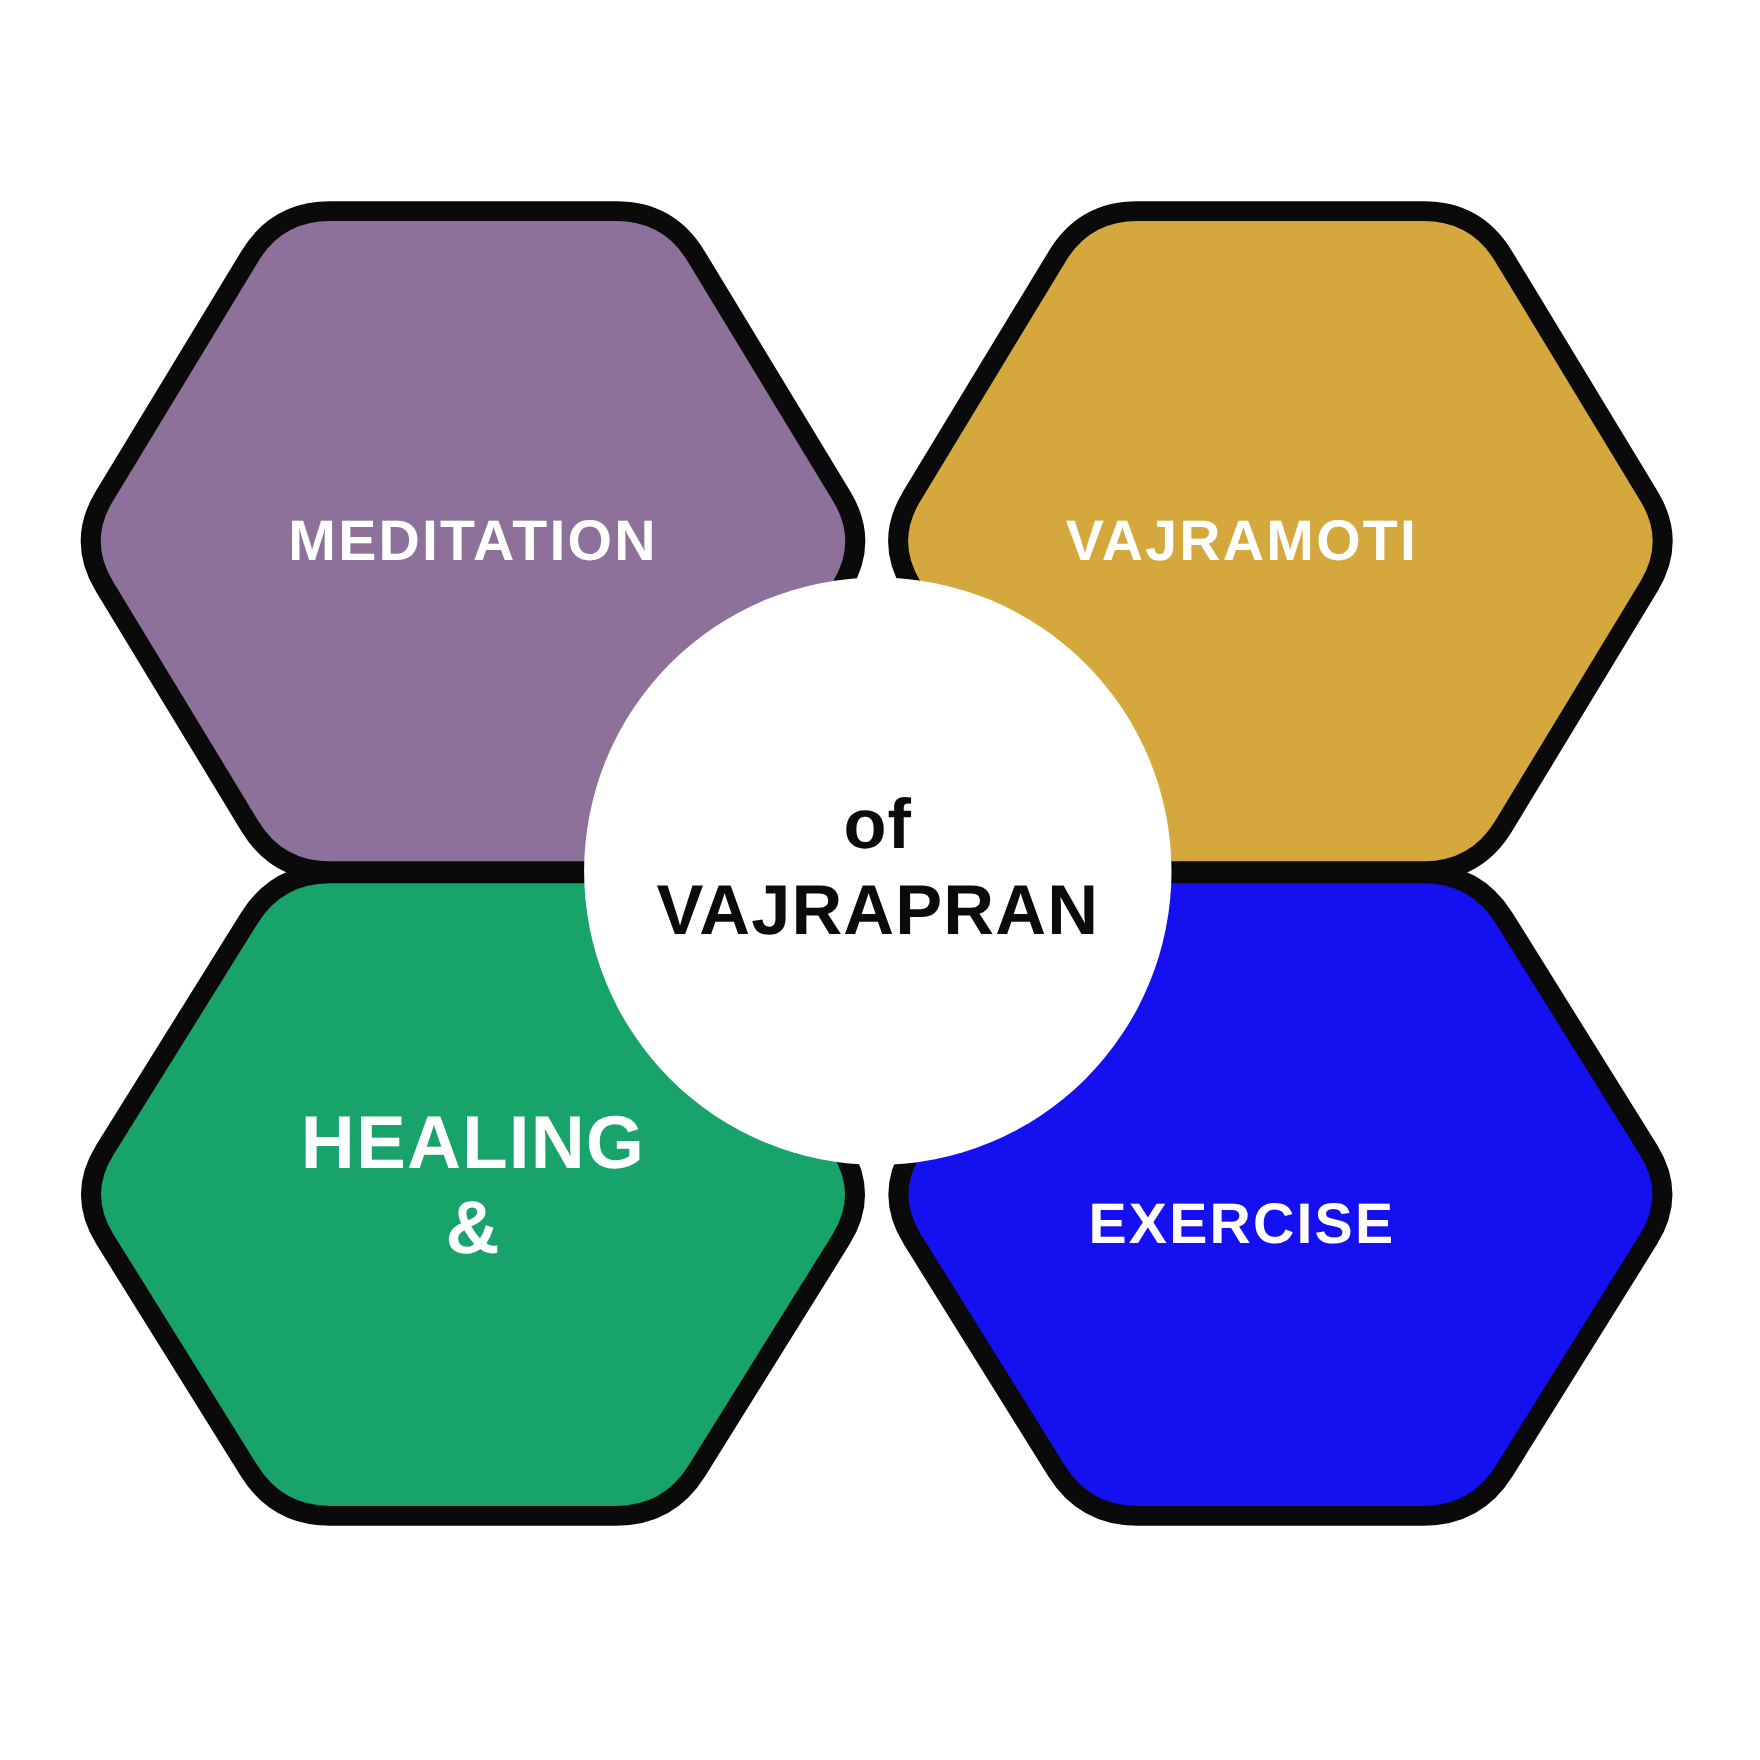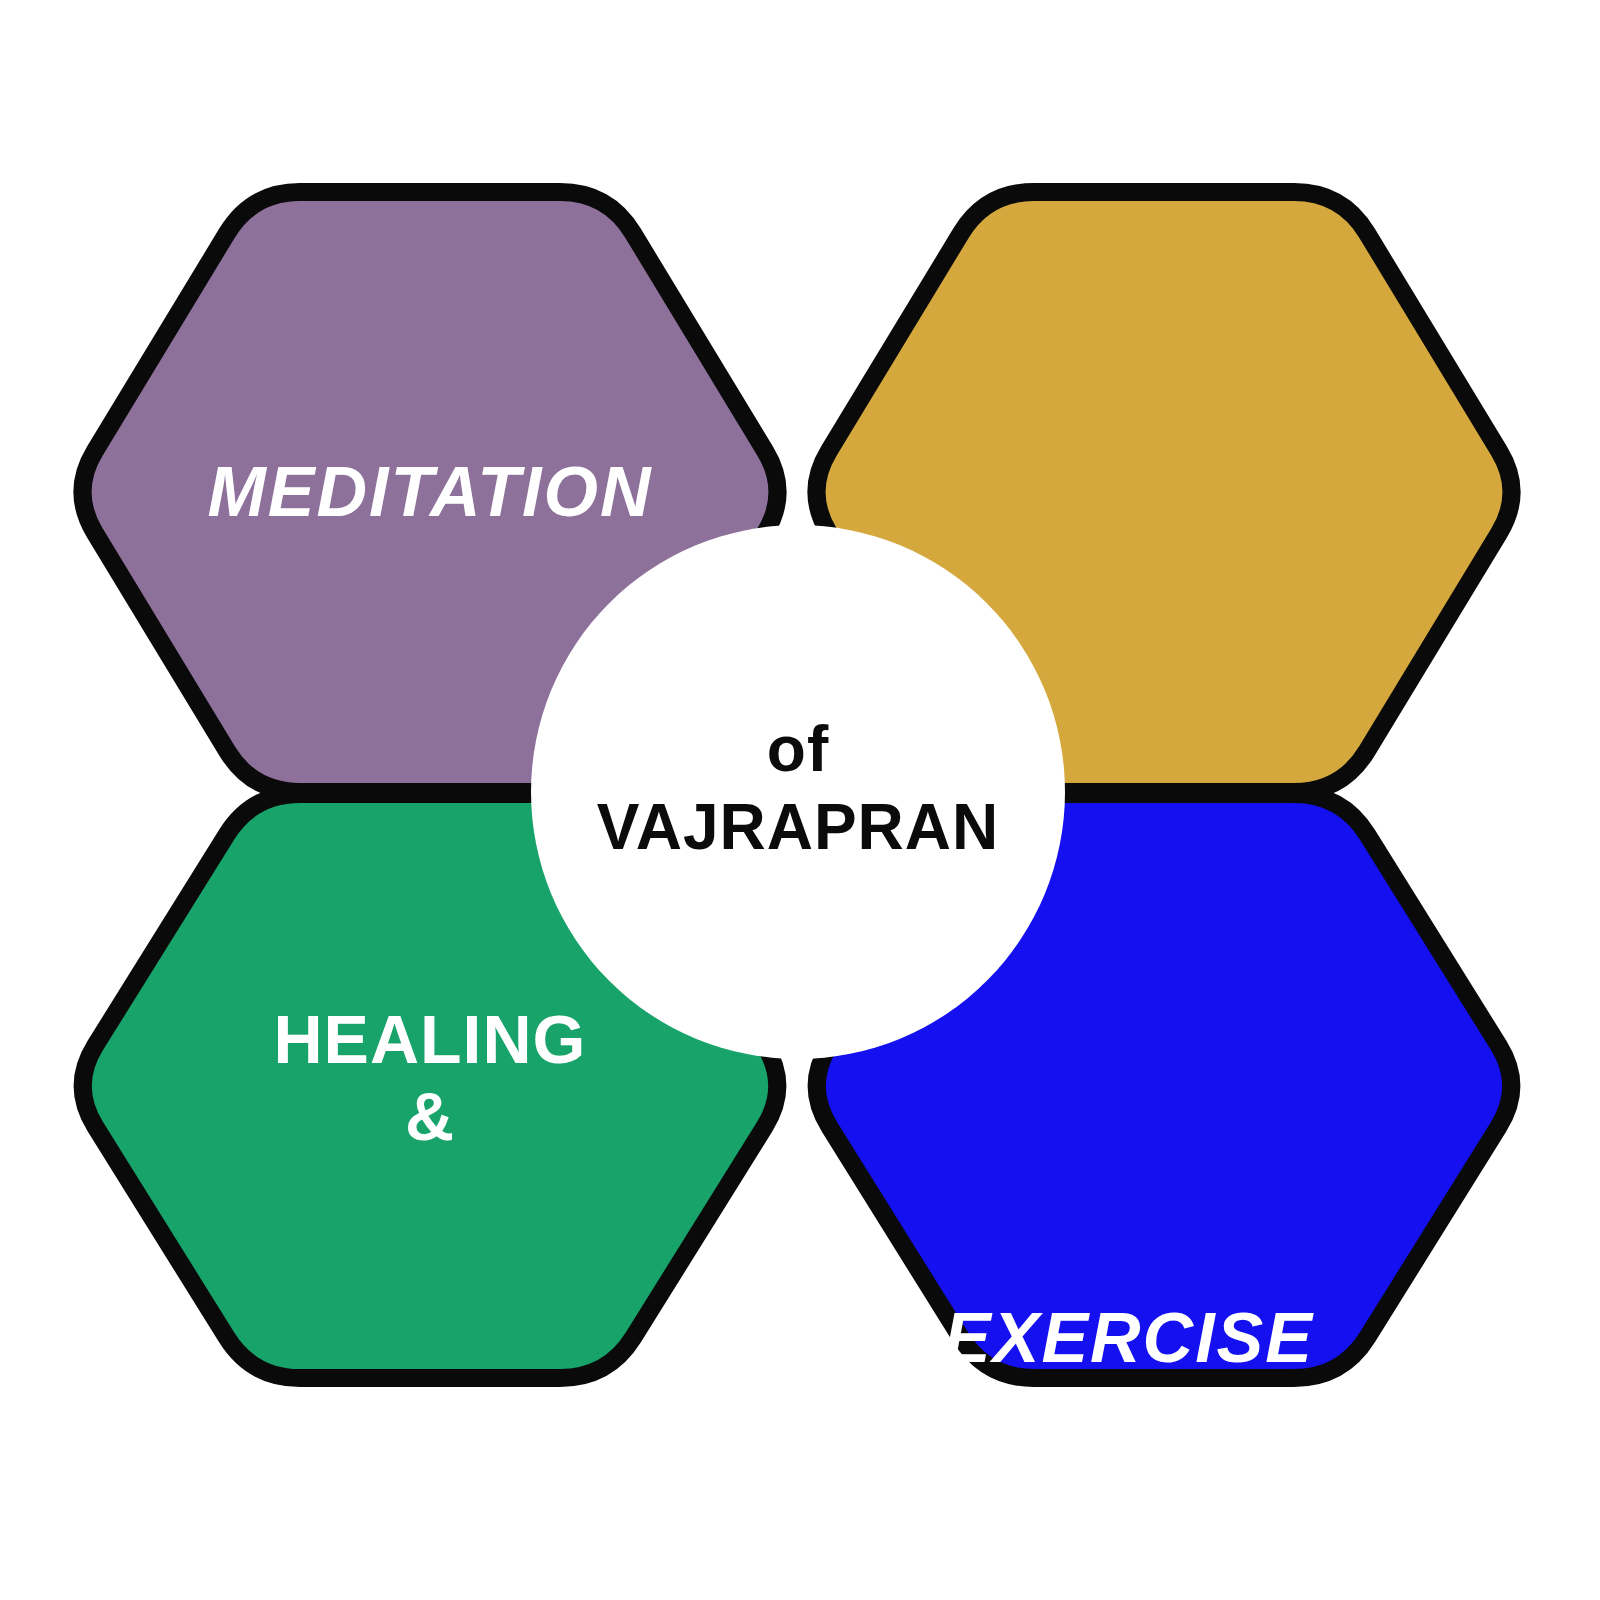--- a/index.html
+++ b/index.html
@@ -14,27 +14,27 @@
 
   .label {
     position: absolute;
     display: flex; flex-direction: column;
     align-items: center; justify-content: center;
     text-align: center;
     color: var(--label-text, #ffffff);
     font-weight: 700;
     pointer-events: none;
   }
-  .label .line-lg { font-size: 70px; line-height: 80px; letter-spacing: 2px; font-style: italic; }
+  .label .line-lg { font-size: 52px; line-height: 80px; letter-spacing: 2px; }
   .label .line-md { font-size: 68px; line-height: 77px; letter-spacing: 1px; }
 
   #label-meditation { left: 70px;  top: 192px; width: 720px; height: 600px; }
   #label-vajramoti  { left: 804px; top: 192px; width: 720px; height: 600px; padding-right: 70px; }
   #label-healing    { left: 70px;  top: 786px; width: 720px; height: 584px; }
-  #label-exercise   { left: 804px; top: 794px; width: 720px; height: 584px; padding-right: 70px; justify-content: flex-end; }
+  #label-exercise   { left: 804px; top: 821px; width: 720px; height: 584px; padding-right: 70px; }
 
   #center-label {
     position: absolute;
     left: 531px; top: 525px; width: 534px; height: 534px;
     display: flex; flex-direction: column;
     align-items: center; justify-content: center;
     text-align: center;
     color: var(--center-text, #0b0b0b);
     font-weight: 700;
     font-size: 64px; line-height: 78px;
@@ -53,20 +53,23 @@
     <path id="hex-vajramoti" stroke-width="18" stroke-linejoin="round" d="M828.9 533.0 Q804 492 828.9 451.0 L961.1 233.0 Q986 192 1034.0 192.0 L1294.0 192.0 Q1342 192 1366.9 233.0 L1499.1 451.0 Q1524 492 1499.1 533.0 L1366.9 751.0 Q1342 792 1294.0 792.0 L1034.0 792.0 Q986 792 961.1 751.0 Z" fill="#D5A83E" stroke="#0A0A0A"></path>
     <path id="hex-healing" stroke-width="18" stroke-linejoin="round" d="M95.4 1126.7 Q70 1086 95.4 1045.3 L226.6 834.7 Q252 794 300.0 794.0 L560.0 794.0 Q608 794 633.4 834.7 L764.6 1045.3 Q790 1086 764.6 1126.7 L633.4 1337.3 Q608 1378 560.0 1378.0 L300.0 1378.0 Q252 1378 226.6 1337.3 Z" fill="#18A36A" stroke="#0A0A0A"></path>
     <path id="hex-exercise" stroke-width="18" stroke-linejoin="round" d="M829.4 1126.7 Q804 1086 829.4 1045.3 L960.6 834.7 Q986 794 1034.0 794.0 L1294.0 794.0 Q1342 794 1367.4 834.7 L1498.6 1045.3 Q1524 1086 1498.6 1126.7 L1367.4 1337.3 Q1342 1378 1294.0 1378.0 L1034.0 1378.0 Q986 1378 960.6 1337.3 Z" fill="#1410EF" stroke="#0A0A0A"></path>
     <circle cx="798" cy="792" r="267" fill="#FFFFFF"></circle>
   </svg>
 
   <div class="label" id="label-meditation">
     <span class="line-lg">MEDITATION</span>
   </div>
 
+  <div class="label" id="label-vajramoti">
+    <span class="line-lg">VAJRAMOTI</span>
+  </div>
 
   <div class="label" id="label-healing">
     <span class="line-md">HEALING</span>
     <span class="line-md">&amp;</span>
   </div>
 
   <div class="label" id="label-exercise">
     <span class="line-lg">EXERCISE</span>
   </div>
 

